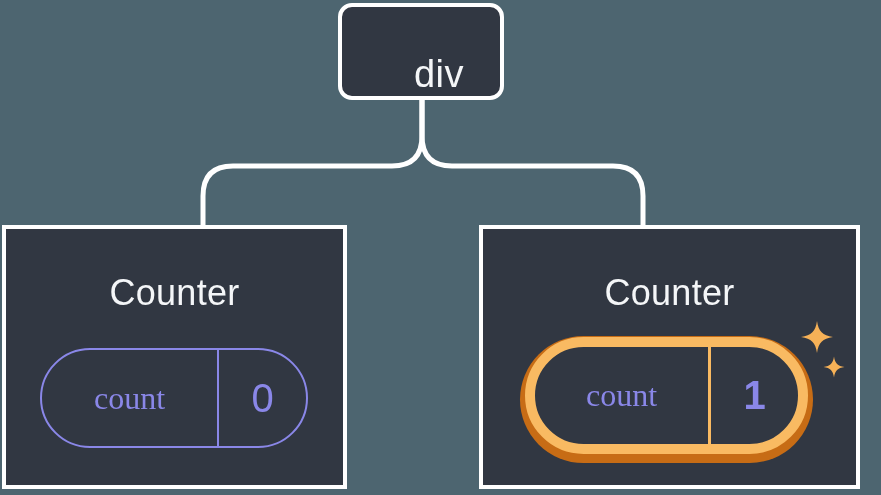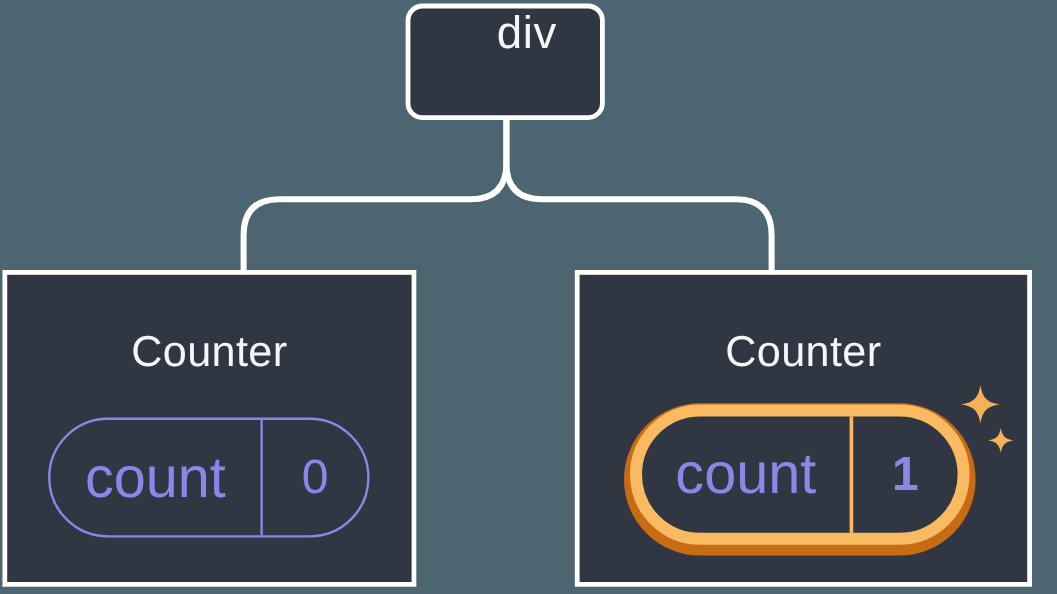--- a/index.html
+++ b/index.html
@@ -38,21 +38,21 @@
   .node{
     position:absolute;
     background:var(--card);
     border:4px solid var(--outline);
     box-sizing:border-box;
   }
   .node-root{
     left:338px;top:3px;
     width:166px;height:97px;
     border-radius:14px;
-    display:flex;align-items:flex-start;justify-content:center;padding-left:36px;
+    display:flex;align-items:flex-end;justify-content:center;padding-left:36px;
   }
   .node-root .node-label{
     color:var(--text);
     font-size:38px;
     letter-spacing:.5px;
   }
   .node-counter{
     border-radius:0;
   }
   .node-counter-left{
@@ -79,21 +79,21 @@
     background:var(--card);
     display:flex;
     align-items:stretch;
   }
   .pill-cell{
     display:flex;
     align-items:center;
     justify-content:center;
     color:var(--state);
   }
-  .pill-key{font-size:48px;}
+  .pill-key{font-size:32px;font-family:Liberation Serif, serif;}
   .pill-value{font-size:40px;flex:1;}
   .pill-state{
     left:34px;top:119px;
     width:268px;height:100px;
     border:2px solid var(--state);
     border-radius:52px;
   }
   .pill-state .pill-key{width:175px;}
   .pill-state .pill-divider{
     width:2px;

